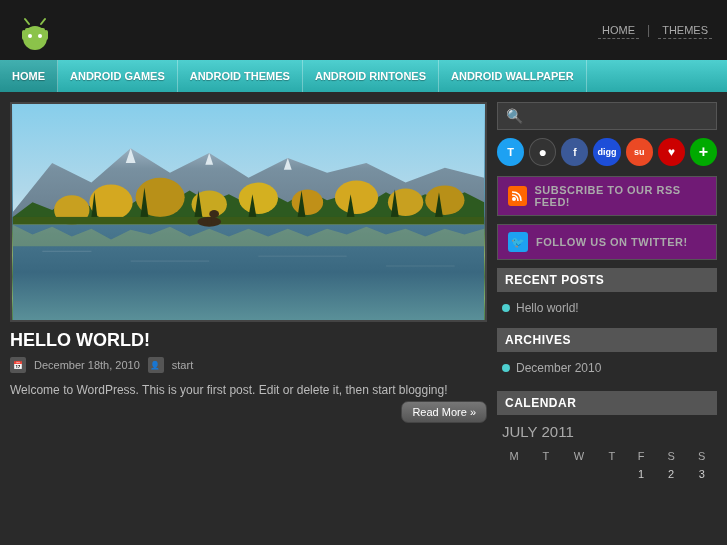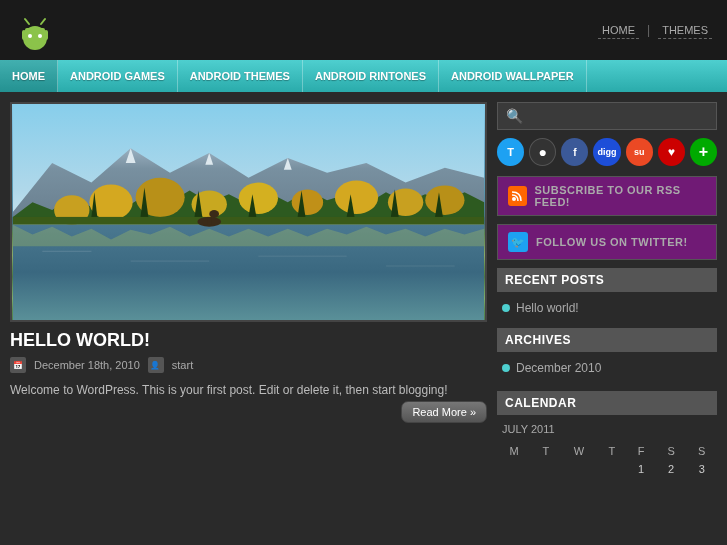--- a/index.html
+++ b/index.html
@@ -267,21 +267,21 @@
 
     .sidebar-section {
       margin-bottom: 10px;
     }
 
     
     #calendar {
       margin-top: 13px;
     }
     #calendar-month {
-      font-size: 11px;
+      font-size: 15px;
       color: #aaa;
       margin-bottom: 5px;
       padding: 2px 5px;
     }
     #calendar-table {
       width: 100%;
       border-collapse: collapse;
       font-size: 11px;
     }
     #calendar-table th {

